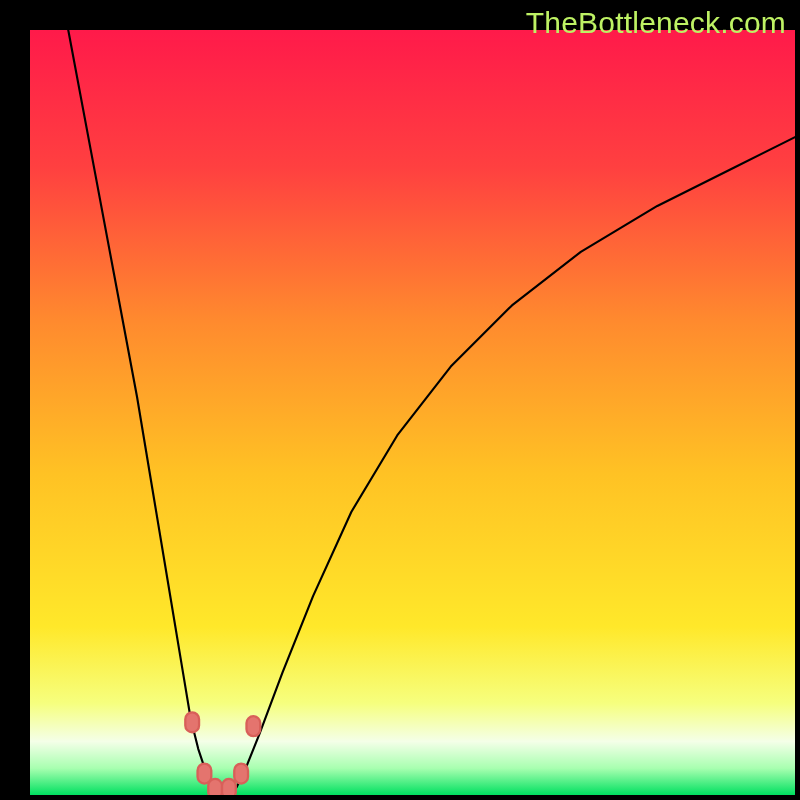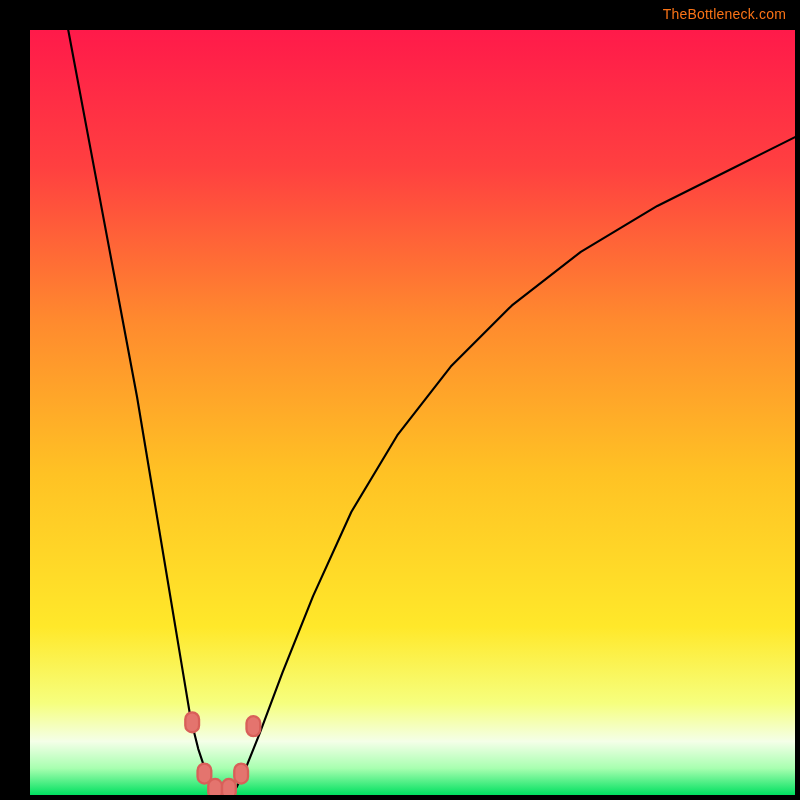--- a/index.html
+++ b/index.html
@@ -14,22 +14,22 @@
   .frame {
     position: relative;
     width: 800px;
     height: 800px;
     background: #000;
   }
   .watermark {
     position: absolute;
     top: 6px;
     right: 14px;
-    color: #f97316;
-    font-size: 14px;
+    color: #bef264;
+    font-size: 30px;
     font-weight: 500;
     letter-spacing: 0.2px;
     z-index: 10;
   }
   .plot-area {
     position: absolute;
     left: 30px;
     top: 30px;
     width: 765px;
     height: 765px;

